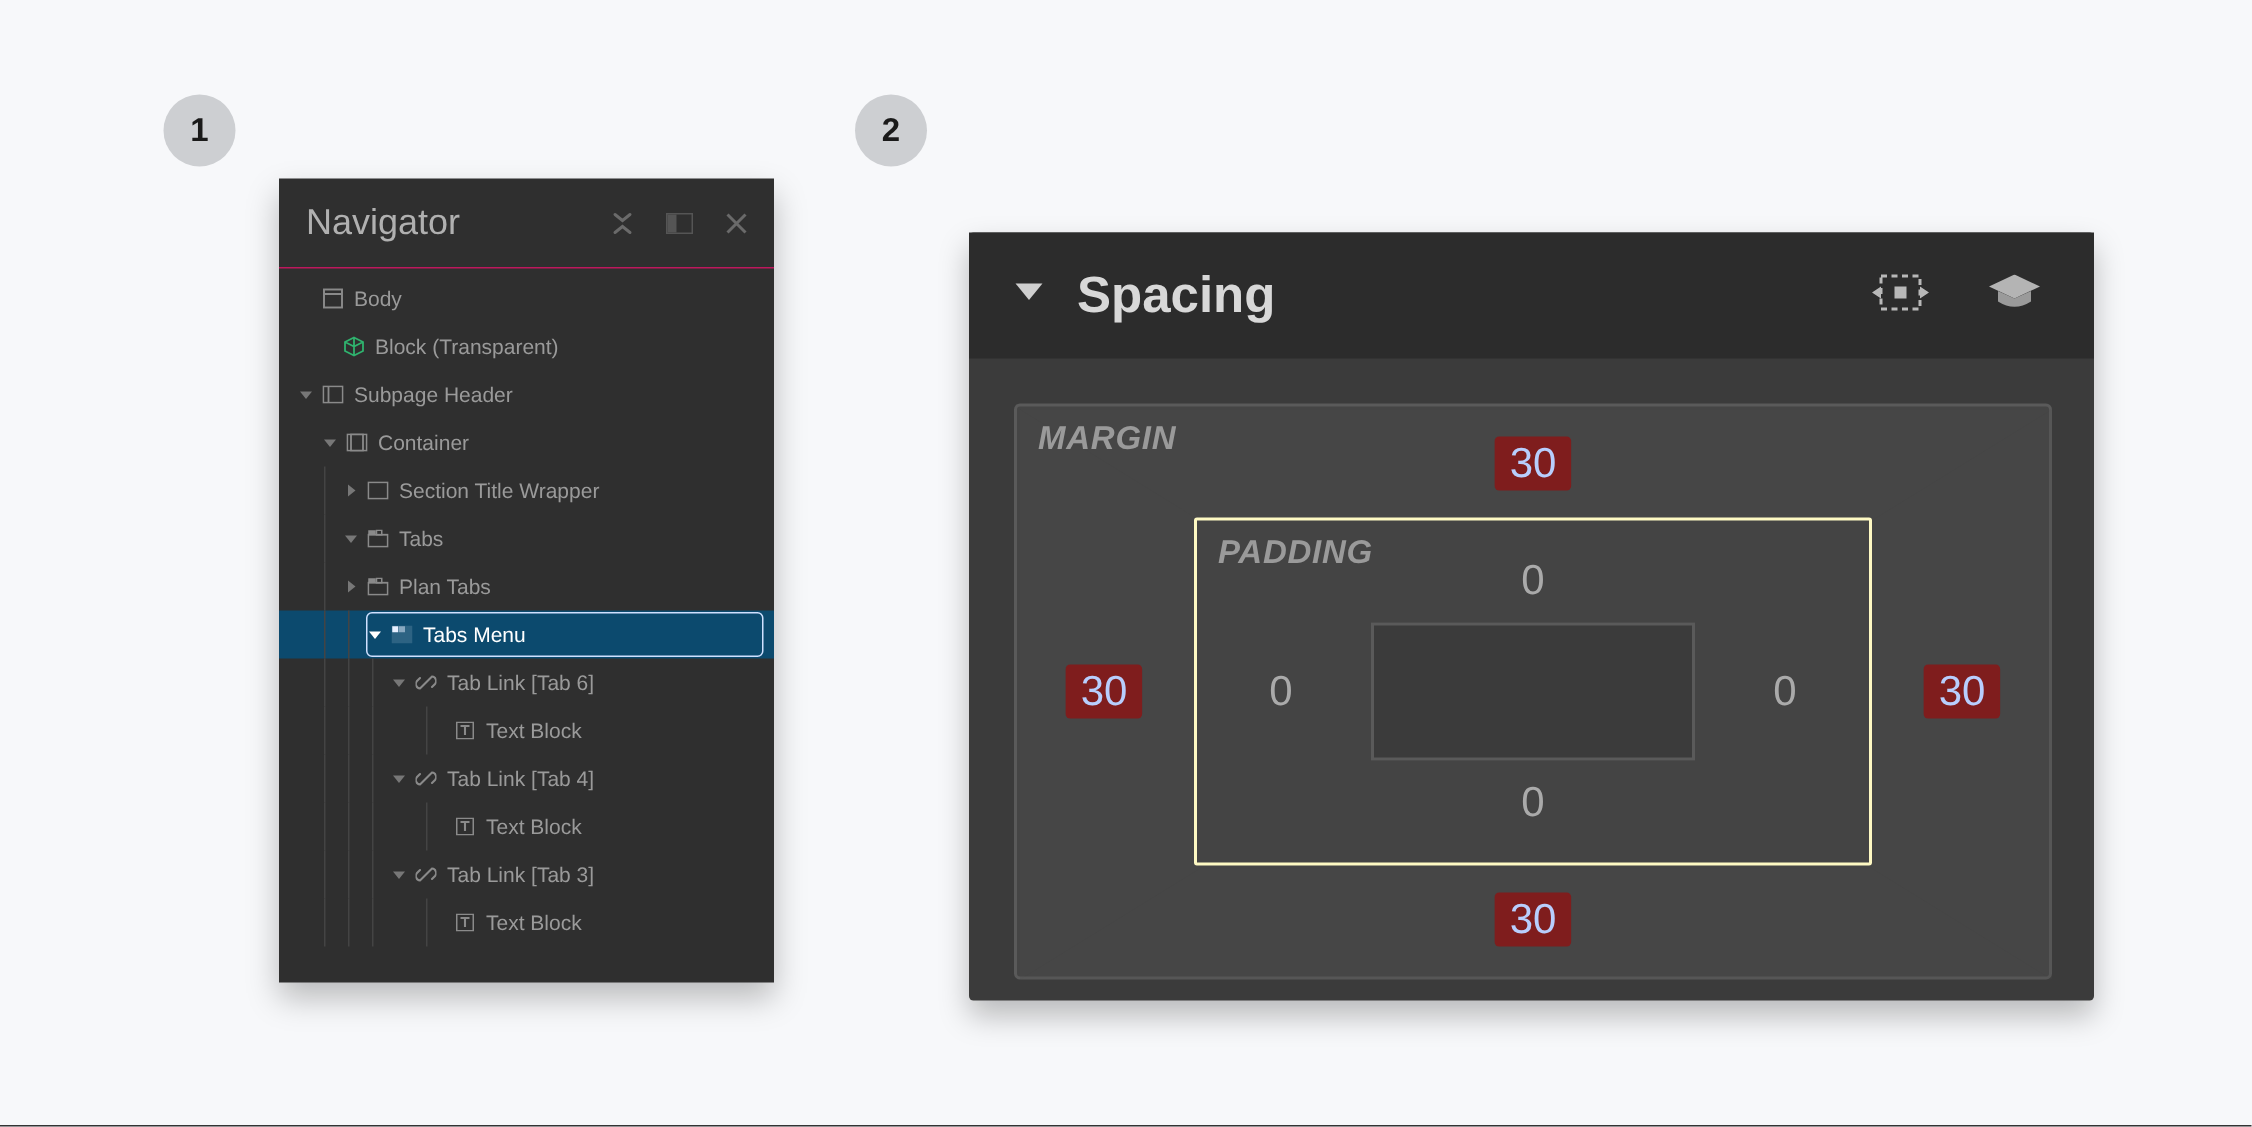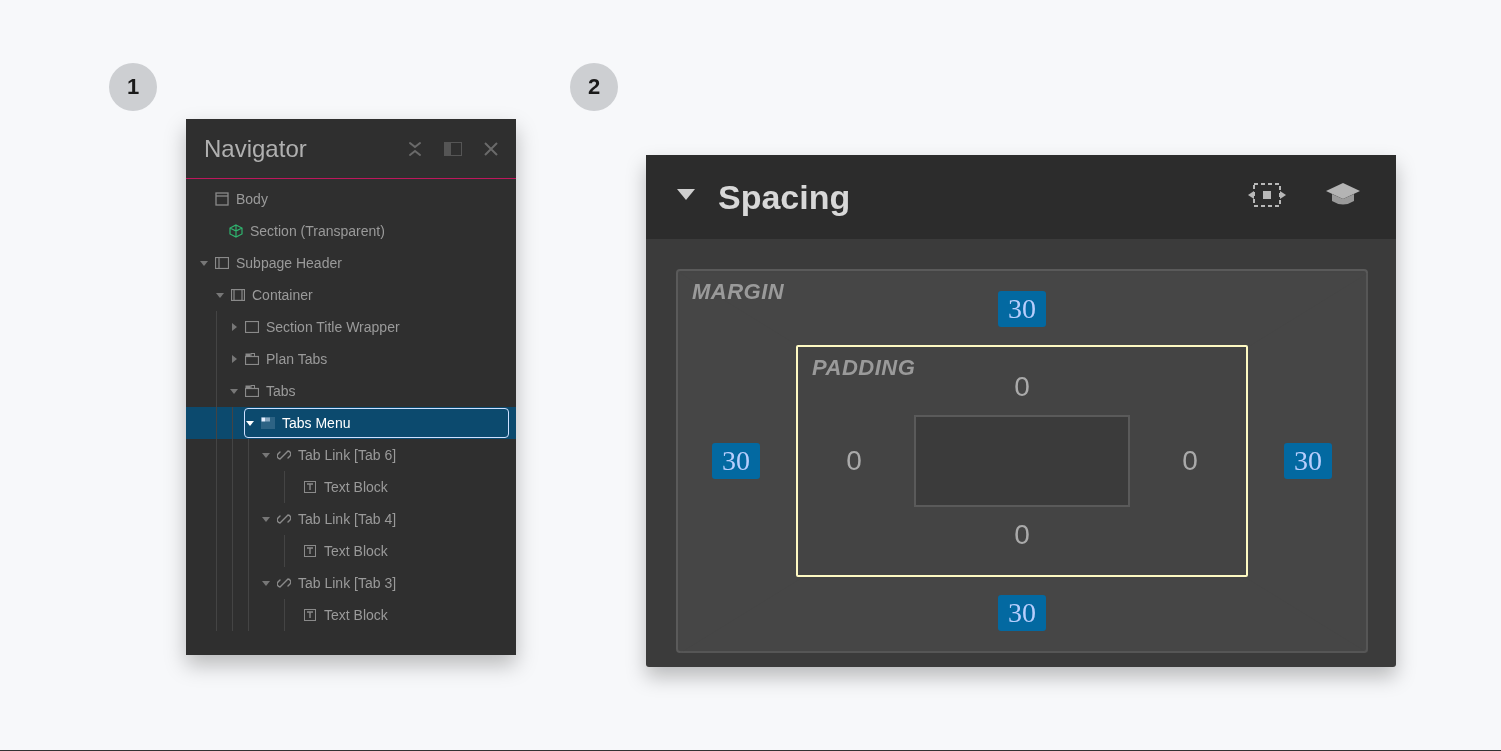--- a/index.html
+++ b/index.html
@@ -140,21 +140,21 @@
     letter-spacing: .5px;
   }
   .val {
     position:absolute;
     font-size: 28px;
     color:#aaaaaa;
     transform: translate(-50%,-50%);
     padding: 2px 10px;
     border-radius: 3px;
   }
-  .val.blue { background:#0369a1; color:#b8cefd;font-family:Liberation Serif, serif; }
+  .val.blue { background:#7f1d1d; color:#b8cefd; }
 
   
   .m-top    { left: 346px; top: 40px; }
   .m-bottom { left: 346px; top: 344px; }
   .m-left   { left: 60px;  top: 192px; }
   .m-right  { left: 632px; top: 192px; }
   
   .p-top    { left: 346px; top: 118px; }
   .p-bottom { left: 346px; top: 266px; }
   .p-left   { left: 178px; top: 192px; }
@@ -202,21 +202,21 @@
         <span class="label">Body</span>
       </div>
       <div class="tree-row">
         <span class="indent" style="width: 26px;"></span>
         <span class="twisty"></span>
         <span class="icon">
           <svg width="14" height="14" viewBox="0 0 14 14">
             <path d="M7 1 L13 4 L13 10 L7 13 L1 10 L1 4 Z M7 1 L7 13 M1 4 L7 7 L13 4" stroke="#2fb36e" stroke-width="1.2" fill="none"></path>
           </svg>
         </span>
-        <span class="label">Section (Transparent)</span>
+        <span class="label">Block (Transparent)</span>
       </div>
       <div class="tree-row">
         <span class="indent" style="width: 12px;"></span>
         <span class="twisty">
           <svg width="10" height="10" viewBox="0 0 10 10">
             <path d="M1 3 L5 8 L9 3 Z" fill="currentColor"></path>
           </svg>
         </span>
         <span class="icon">
           <svg width="14" height="12" viewBox="0 0 14 12">
@@ -254,48 +254,48 @@
             <rect x="0.5" y="0.5" width="13" height="11" fill="none" stroke="#8a8a8a" stroke-width="1.2"></rect>
           </svg>
         </span>
         <span class="label">Section Title Wrapper</span>
       </div>
       <div class="tree-row">
         <span class="indent" style="width: 42px;"></span>
         <span class="guide" style="left: 30px;"></span>
         <span class="twisty">
           <svg width="10" height="10" viewBox="0 0 10 10">
-            <path d="M3 1 L8 5 L3 9 Z" fill="currentColor"></path>
+            <path d="M1 3 L5 8 L9 3 Z" fill="currentColor"></path>
           </svg>
         </span>
         <span class="icon">
           <svg width="14" height="12" viewBox="0 0 14 12">
             <rect x="0.5" y="3.5" width="13" height="8" fill="none" stroke="#8a8a8a" stroke-width="1.2"></rect>
             <rect x="0.5" y="0.5" width="5" height="3" fill="#8a8a8a"></rect>
             <rect x="6" y="0.5" width="3.5" height="3" fill="none" stroke="#8a8a8a" stroke-width="1"></rect>
           </svg>
         </span>
-        <span class="label">Plan Tabs</span>
+        <span class="label">Tabs</span>
       </div>
       <div class="tree-row">
         <span class="indent" style="width: 42px;"></span>
         <span class="guide" style="left: 30px;"></span>
         <span class="twisty">
           <svg width="10" height="10" viewBox="0 0 10 10">
-            <path d="M1 3 L5 8 L9 3 Z" fill="currentColor"></path>
+            <path d="M3 1 L8 5 L3 9 Z" fill="currentColor"></path>
           </svg>
         </span>
         <span class="icon">
           <svg width="14" height="12" viewBox="0 0 14 12">
             <rect x="0.5" y="3.5" width="13" height="8" fill="none" stroke="#8a8a8a" stroke-width="1.2"></rect>
             <rect x="0.5" y="0.5" width="5" height="3" fill="#8a8a8a"></rect>
             <rect x="6" y="0.5" width="3.5" height="3" fill="none" stroke="#8a8a8a" stroke-width="1"></rect>
           </svg>
         </span>
-        <span class="label">Tabs</span>
+        <span class="label">Plan Tabs</span>
       </div>
       <div class="tree-row selected">
         <span class="indent" style="width: 58px;"></span>
         <span class="guide" style="left: 30px;"></span>
         <span class="guide" style="left: 46px;"></span>
         <span class="twisty">
           <svg width="10" height="10" viewBox="0 0 10 10">
             <path d="M1 3 L5 8 L9 3 Z" fill="currentColor"></path>
           </svg>
         </span>

